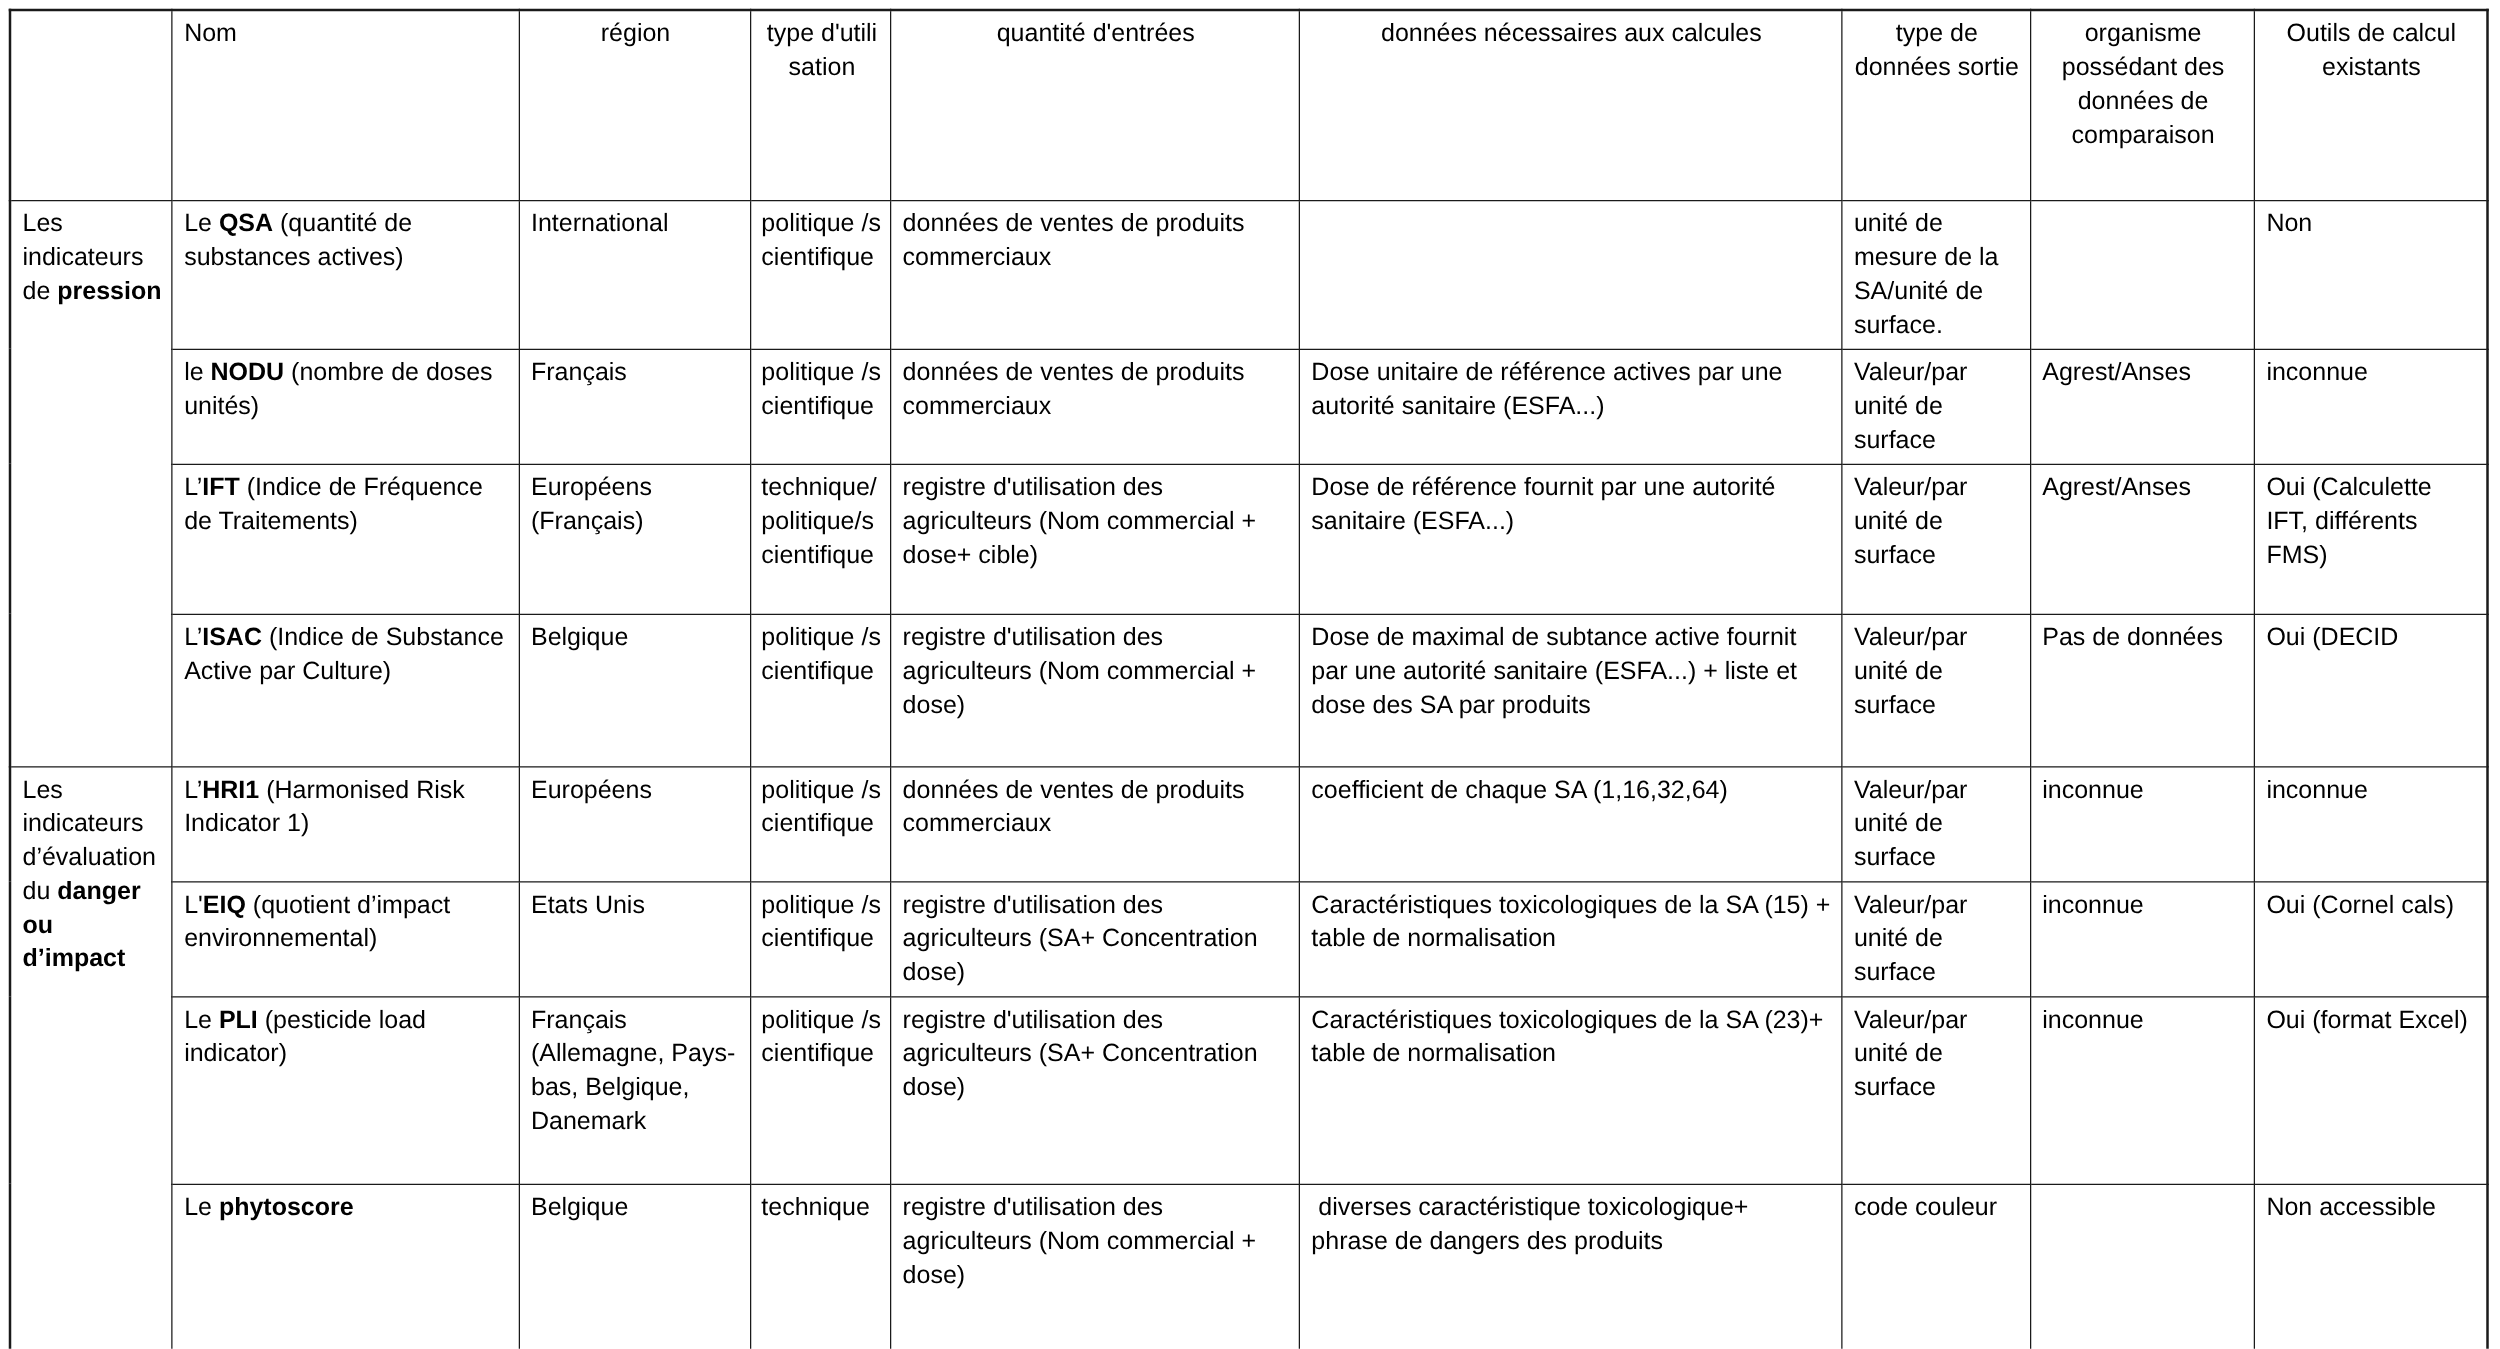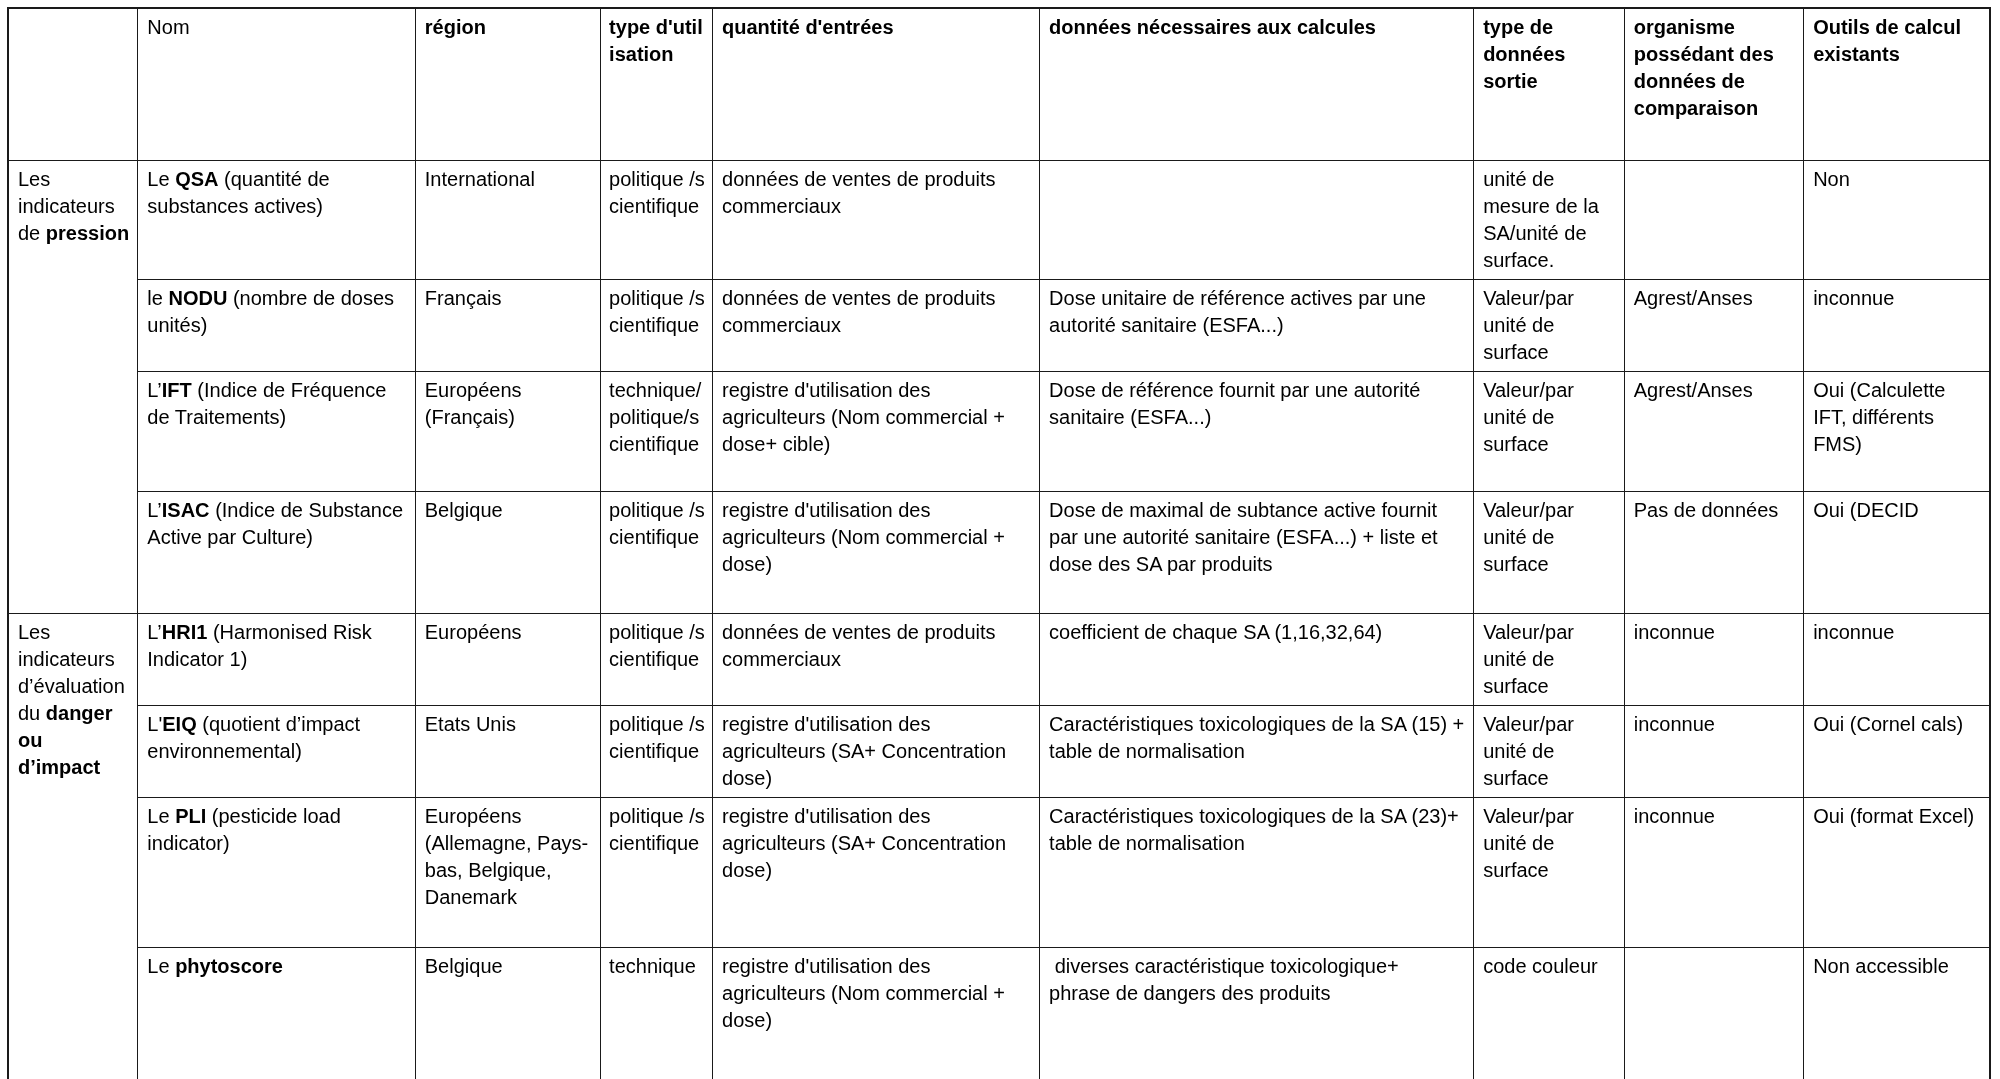--- a/index.html
+++ b/index.html
@@ -33,21 +33,21 @@
     vertical-align: top;
     padding: 5px 8px 5px 9px;
     font-size: 20px;
     line-height: 27px;
     font-weight: normal;
     text-align: left;
     white-space: pre-wrap;
     overflow-wrap: break-word;
     word-wrap: break-word;
   }
-  th.center { text-align: left; font-weight: bold; }
+  th.center { text-align: center; }
   td.group-cell { font-weight: normal; }
   .bold { font-weight: bold; }
   col.c-group  { width: 6.55%; }
   col.c-nom    { width: 14.0%; }
   col.c-region { width: 9.35%; }
   col.c-usage  { width: 5.65%; }
   col.c-input  { width: 16.5%; }
   col.c-calc   { width: 21.9%; }
   col.c-output { width: 7.6%; }
   col.c-org    { width: 9.05%; }
@@ -151,21 +151,21 @@
       <td>Etats Unis</td>
       <td class="usage">politique /scientifique</td>
       <td>registre d'utilisation des agriculteurs (SA+ Concentration dose)</td>
       <td>Caractéristiques toxicologiques de la SA (15) +  table de normalisation</td>
       <td>Valeur/par unité de surface</td>
       <td>inconnue</td>
       <td>Oui (Cornel cals)</td>
     </tr>
     <tr class="r-pli">
       <td><span>Le </span><span class="bold">PLI</span><span> (pesticide load indicator)</span></td>
-      <td>Européens (Allemagne, Pays-bas, Belgique, Danemark</td>
+      <td>Français (Allemagne, Pays-bas, Belgique, Danemark</td>
       <td class="usage">politique /scientifique</td>
       <td>registre d'utilisation des agriculteurs (SA+ Concentration dose)</td>
       <td>Caractéristiques toxicologiques de la SA (23)+ table de normalisation</td>
       <td>Valeur/par unité de surface</td>
       <td>inconnue</td>
       <td>Oui (format Excel)</td>
     </tr>
     <tr class="r-phyto">
       <td><span>Le </span><span class="bold">phytoscore</span><span></span></td>
       <td>Belgique</td>

